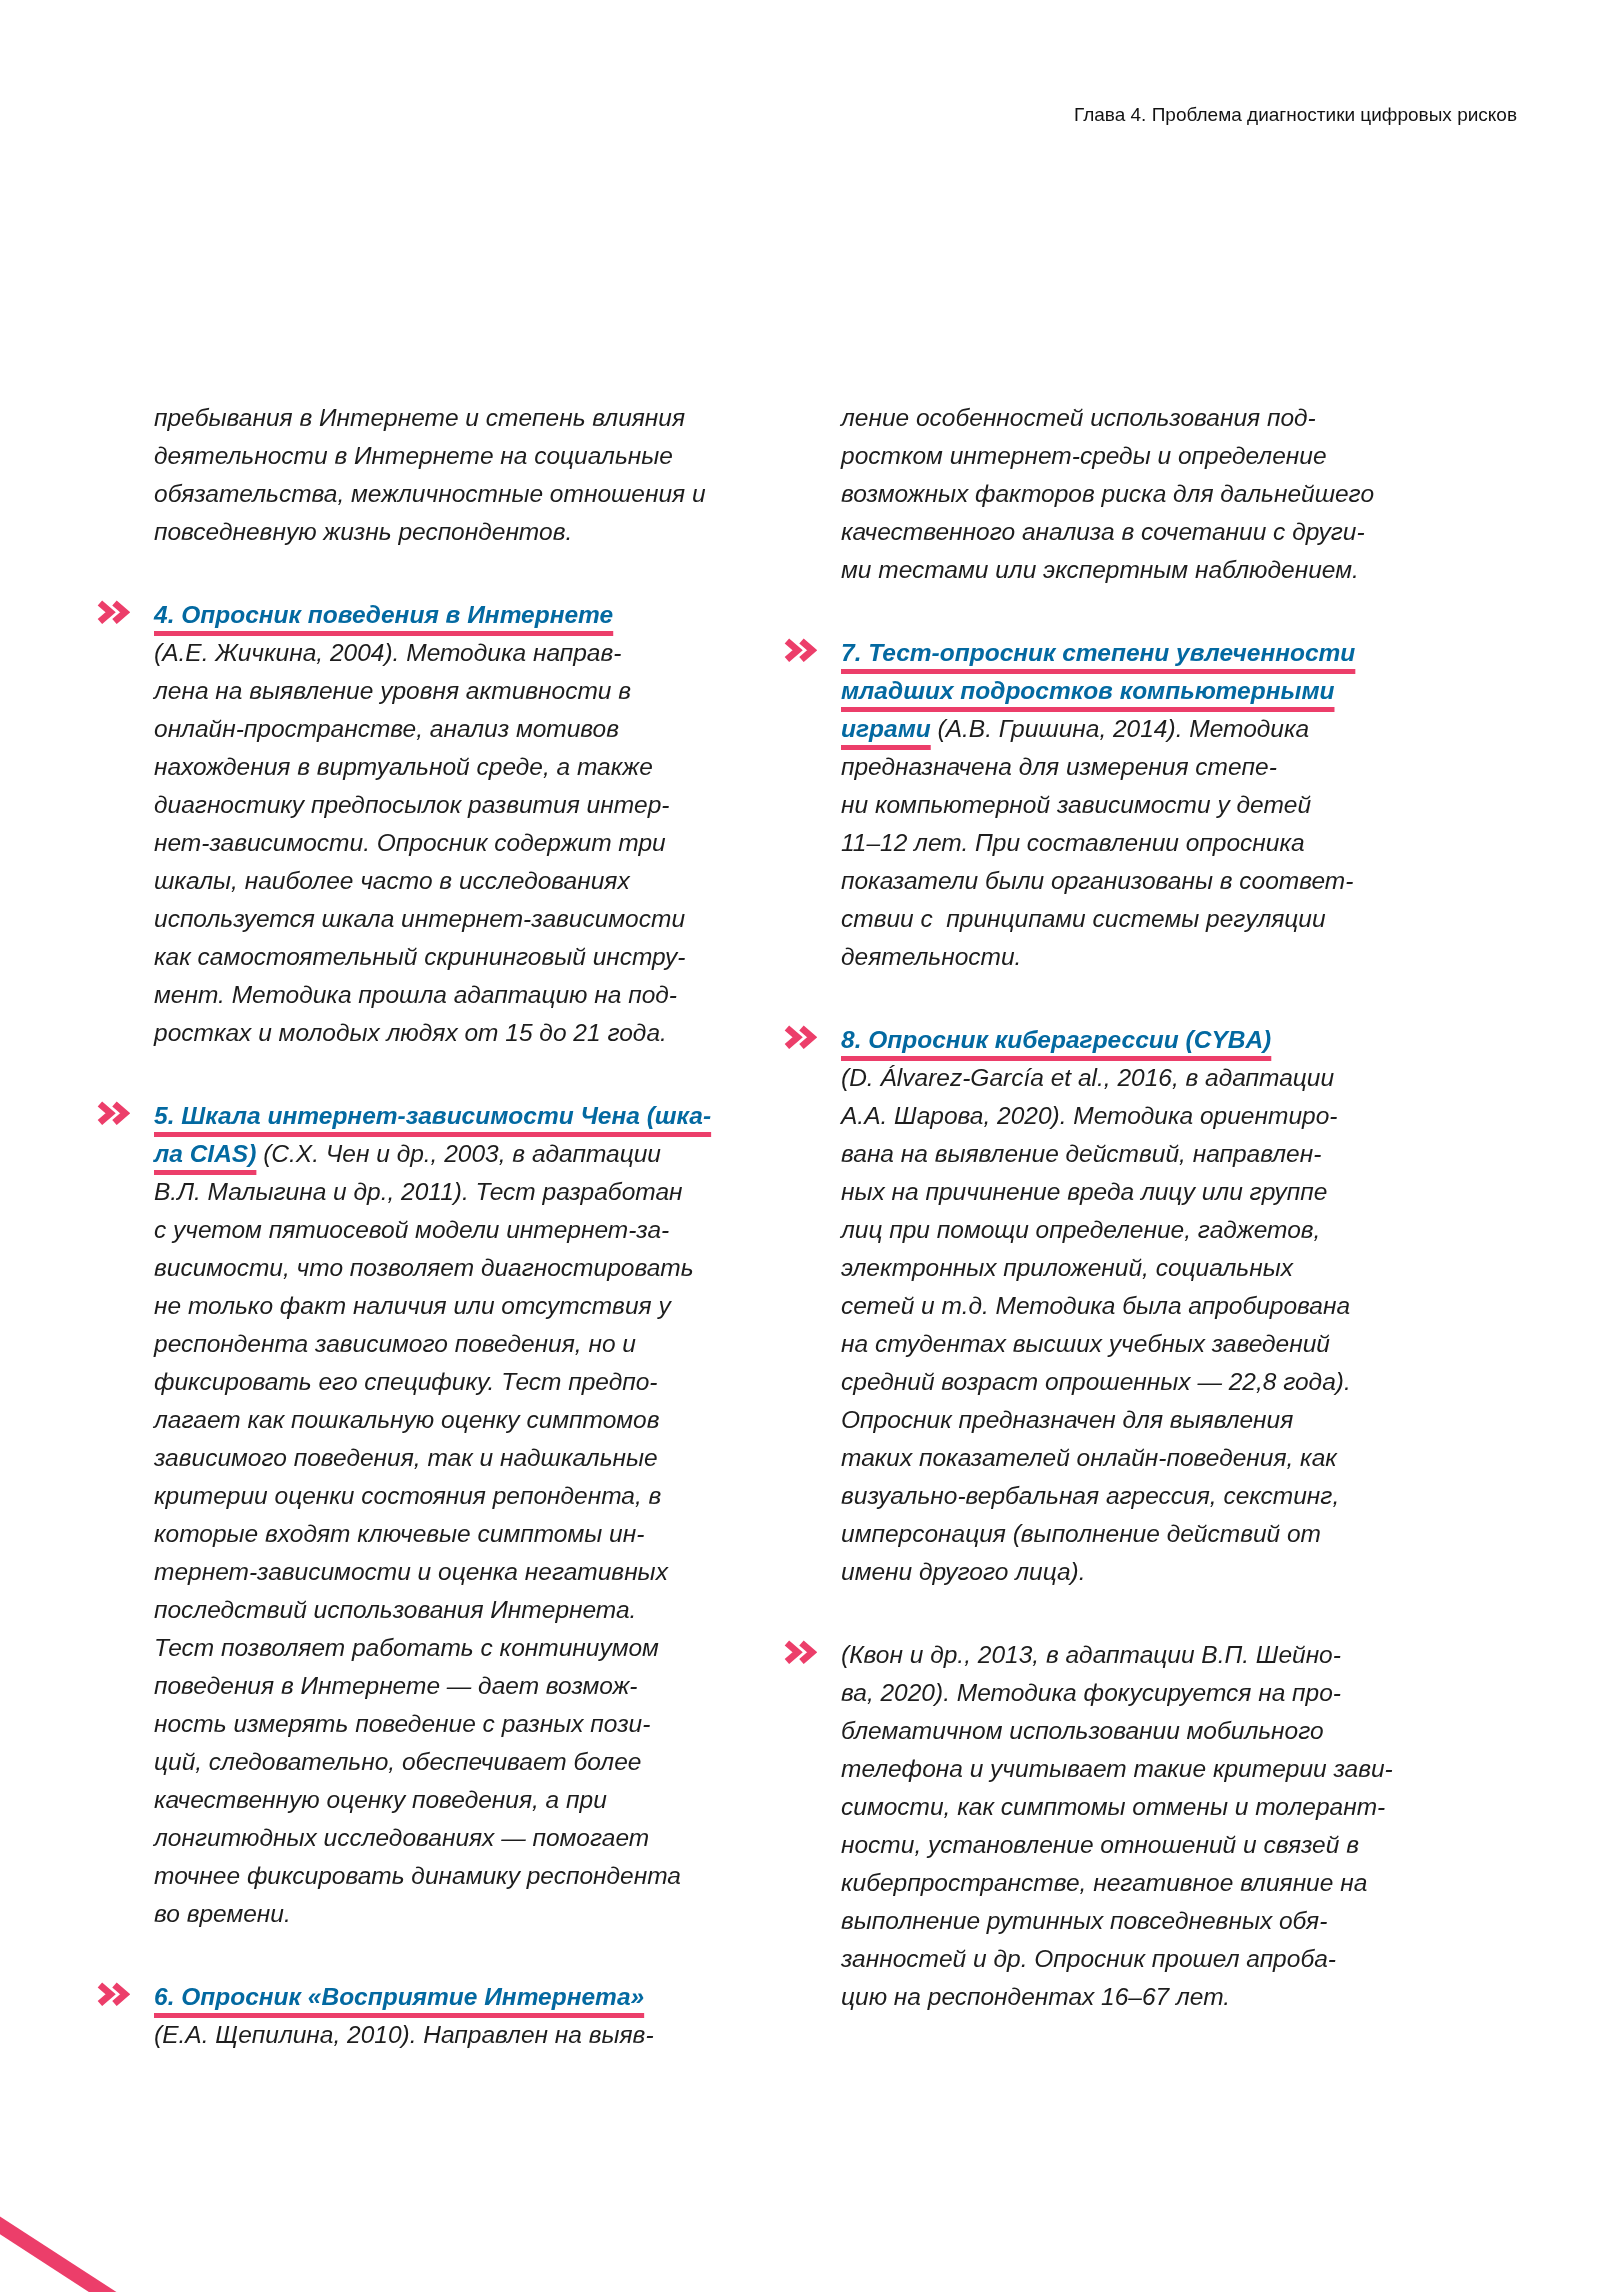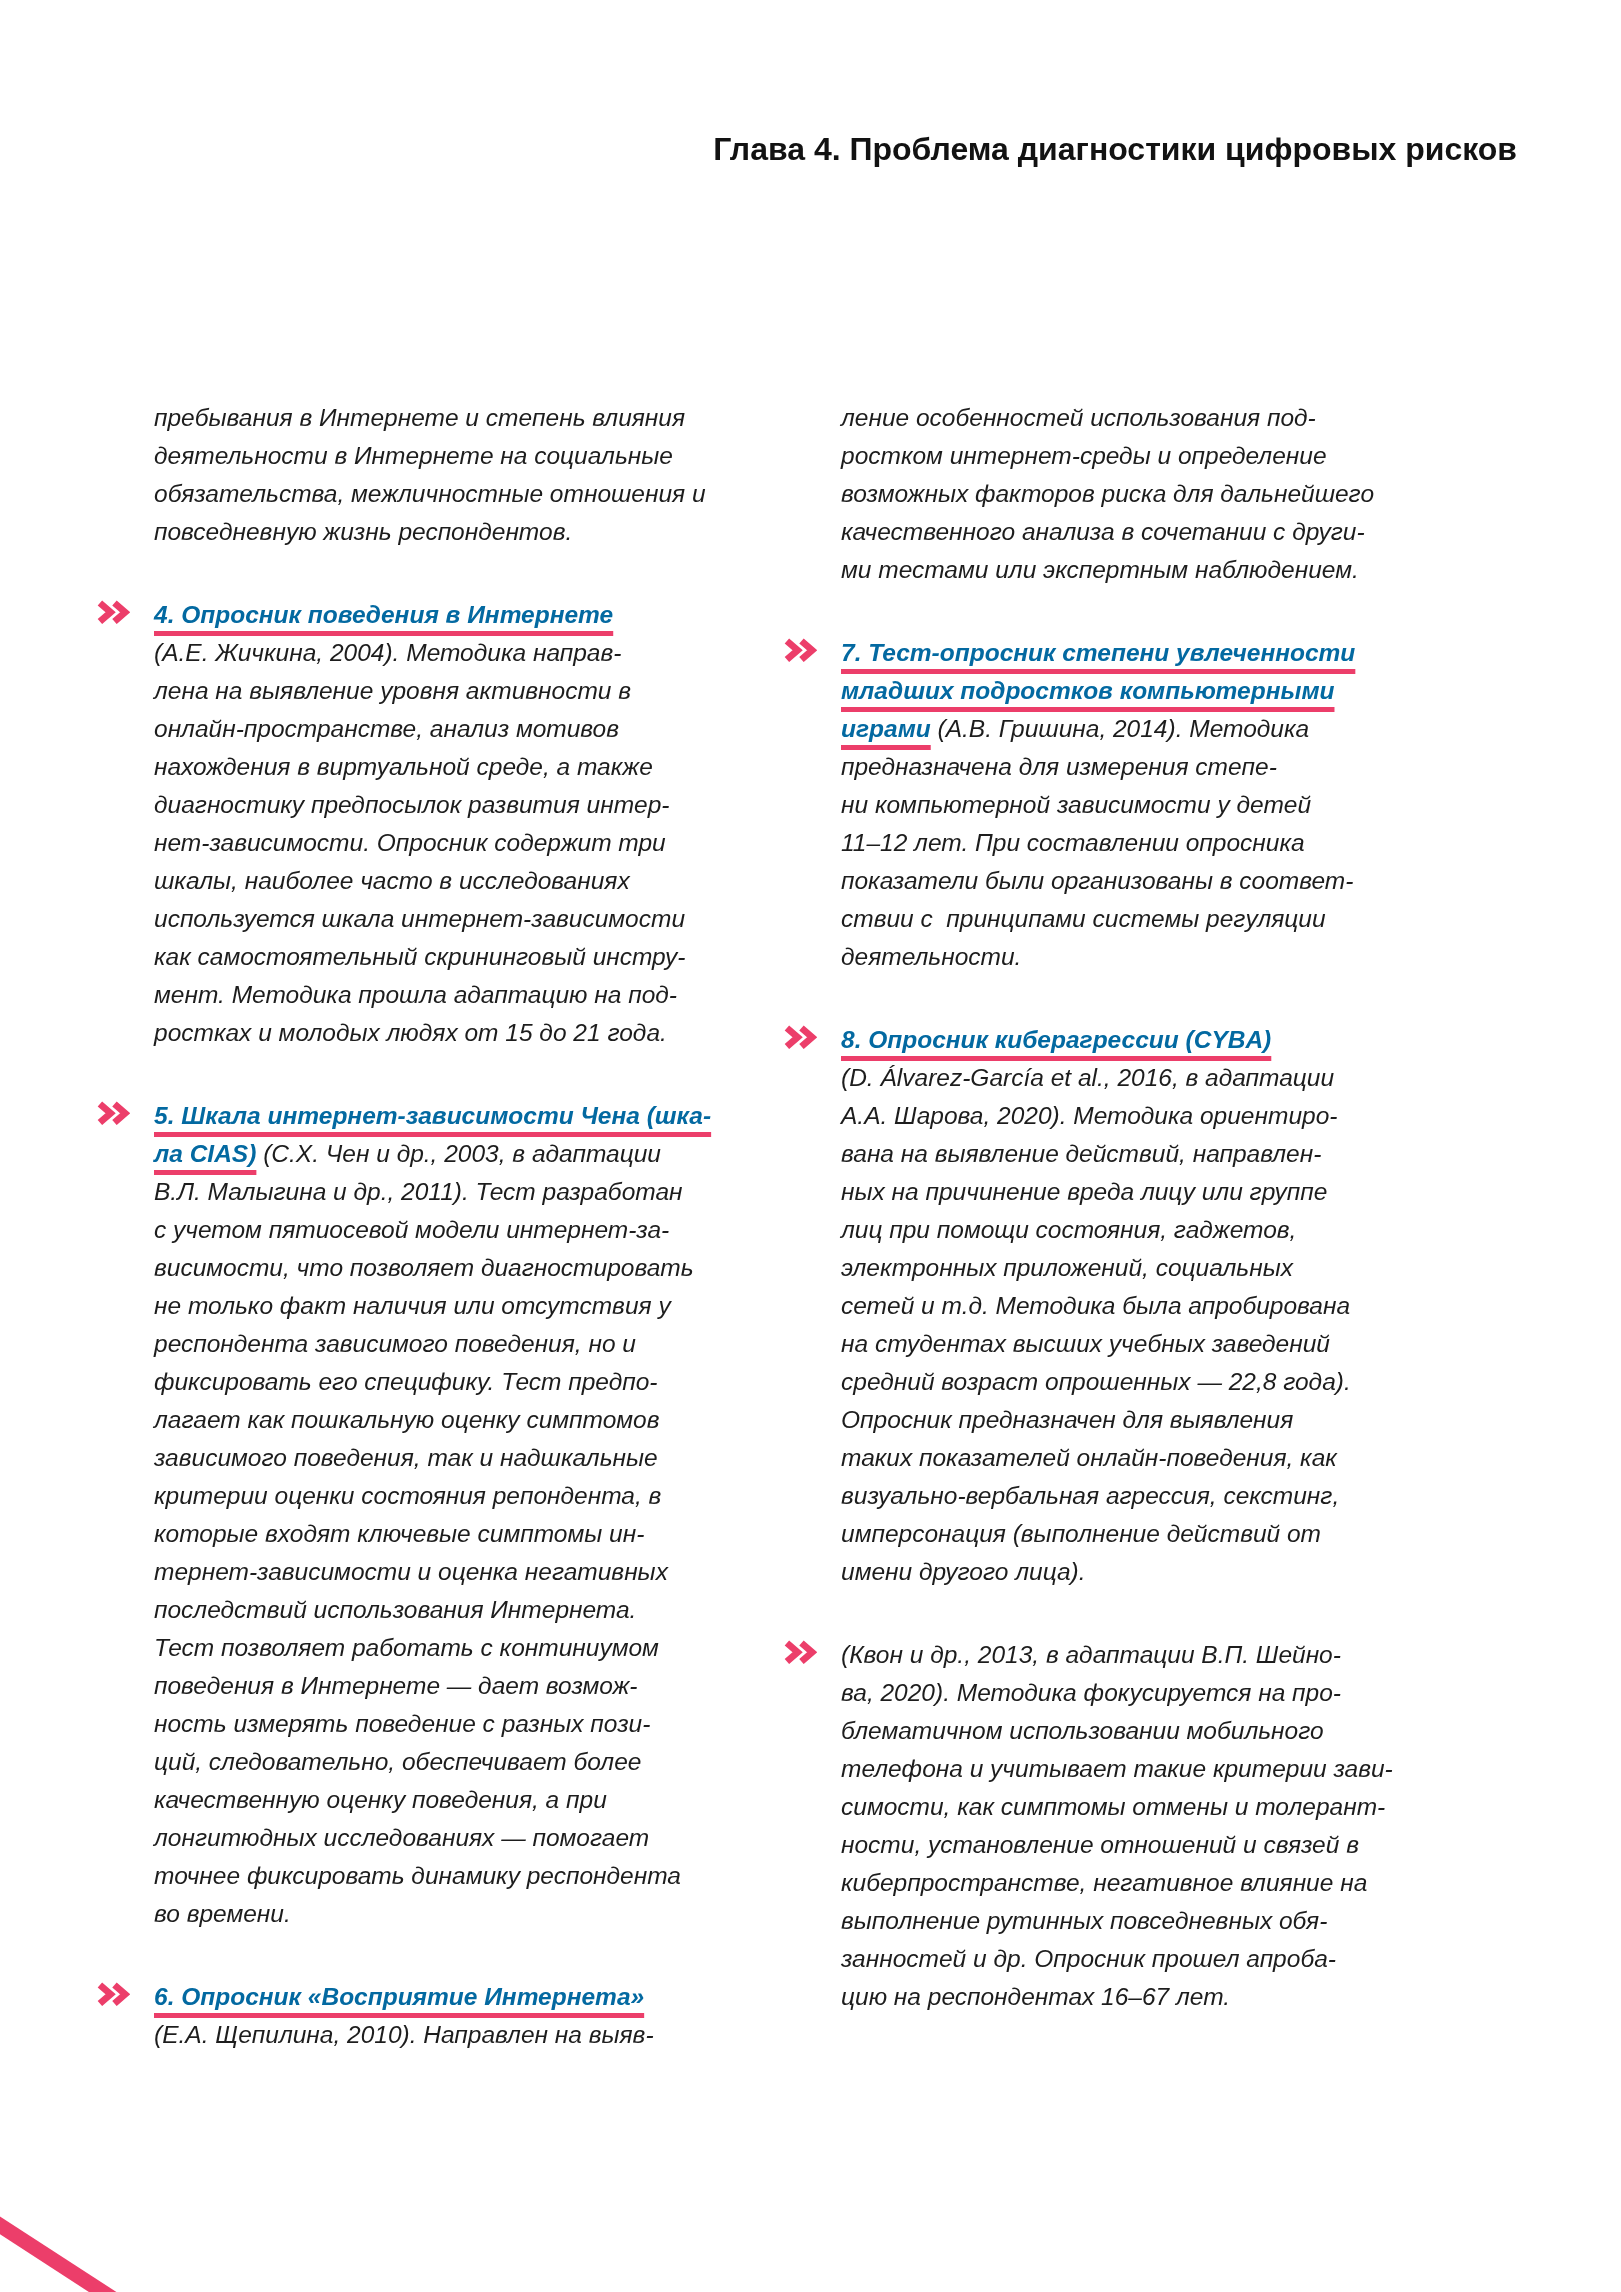--- a/index.html
+++ b/index.html
@@ -13,26 +13,25 @@
     height:2293px;
     background:#ffffff;
     overflow:hidden;
     font-family:"Liberation Sans", sans-serif;
     color:var(--ink);
   }
   .running-head{
     position:absolute;
     top:99px;
     right:104px;
-    font-size:32px;
-    font-weight:700;
+    font-size:19px;
+    font-weight:400;
     line-height:31px;
     white-space:pre;
     color:#121212;
-    margin-top:35px;
   }
   .col{
     position:absolute;
     top:399px;
     width:554px;
     font-size:24.5px;
     line-height:38px;
   }
   .col-left{left:154px;}
   .col-right{left:841px;}
@@ -171,21 +170,21 @@
           <svg width="33" height="24.5" viewBox="0 0 34 25" aria-hidden="true">
             <path d="M3 3 L14 12.5 L3 22" fill="none" stroke="var(--accent)" stroke-width="7"></path>
             <path d="M18 3 L29 12.5 L18 22" fill="none" stroke="var(--accent)" stroke-width="7"></path>
           </svg>
         </span>
         <div class="line"><span class="head">8. Опросник киберагрессии (CYBA)</span></div>
         <div class="line">(D. Álvarez-García et al., 2016, в адаптации</div>
         <div class="line">А.А. Шарова, 2020). Методика ориентиро-</div>
         <div class="line">вана на выявление действий, направлен-</div>
         <div class="line">ных на причинение вреда лицу или группе</div>
-        <div class="line">лиц при помощи состояния, гаджетов,</div>
+        <div class="line">лиц при помощи определение, гаджетов,</div>
         <div class="line">электронных приложений, социальных</div>
         <div class="line">сетей и т.д. Методика была апробирована</div>
         <div class="line">на студентах высших учебных заведений</div>
         <div class="line">средний возраст опрошенных — 22,8 года).</div>
         <div class="line">Опросник предназначен для выявления</div>
         <div class="line">таких показателей онлайн-поведения, как</div>
         <div class="line">визуально-вербальная агрессия, секстинг,</div>
         <div class="line">имперсонация (выполнение действий от</div>
         <div class="line">имени другого лица).</div>
       </div>

